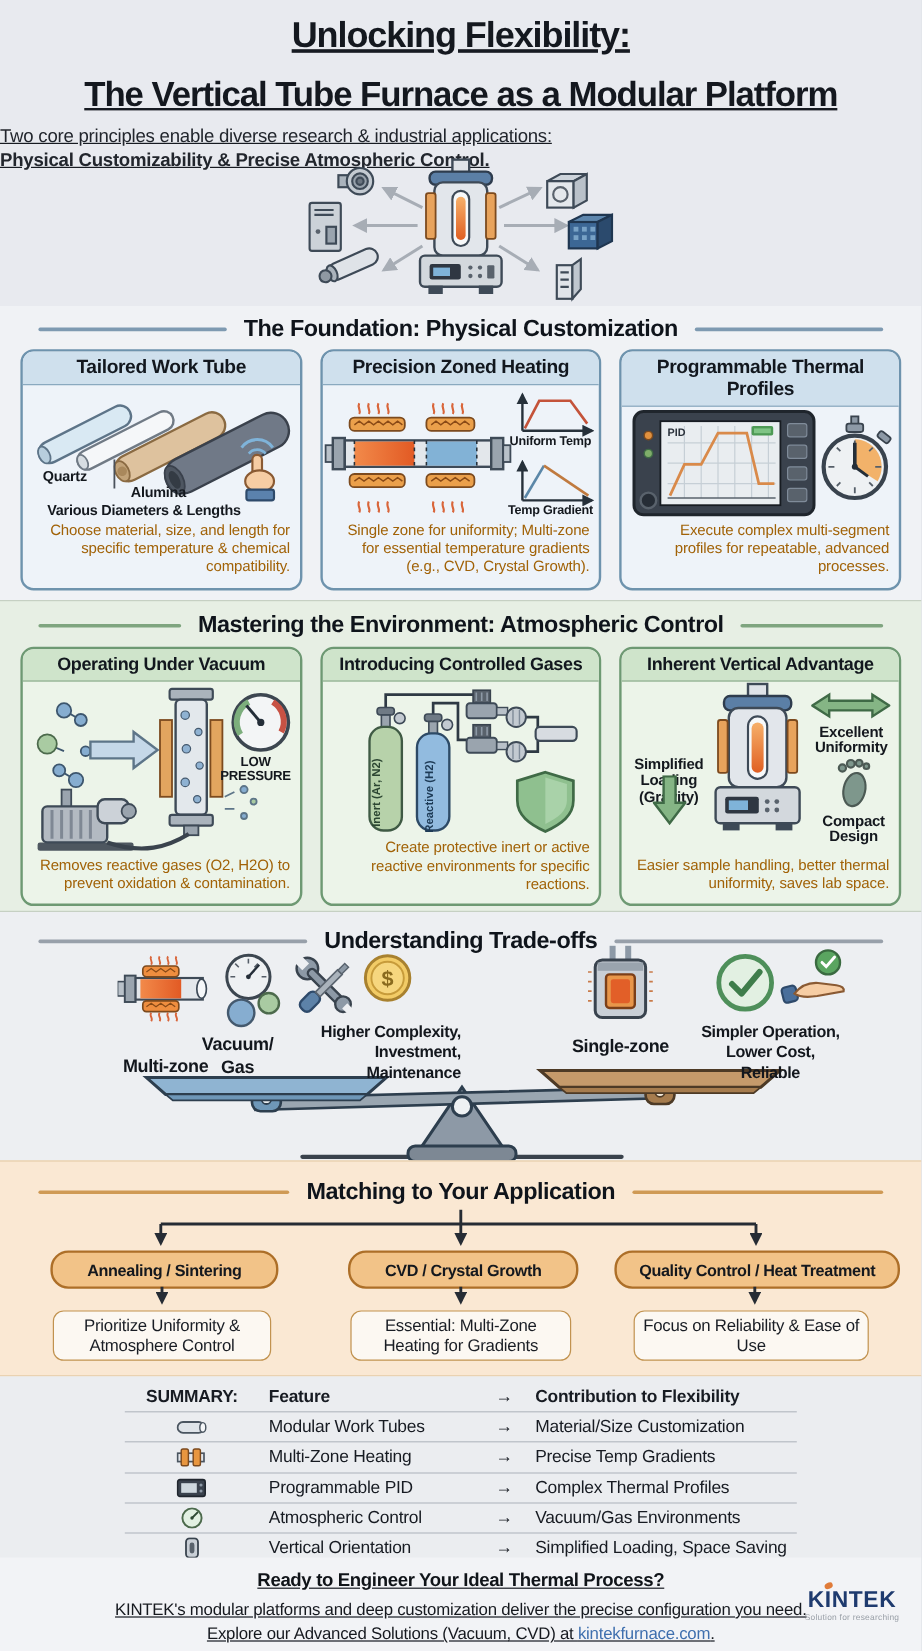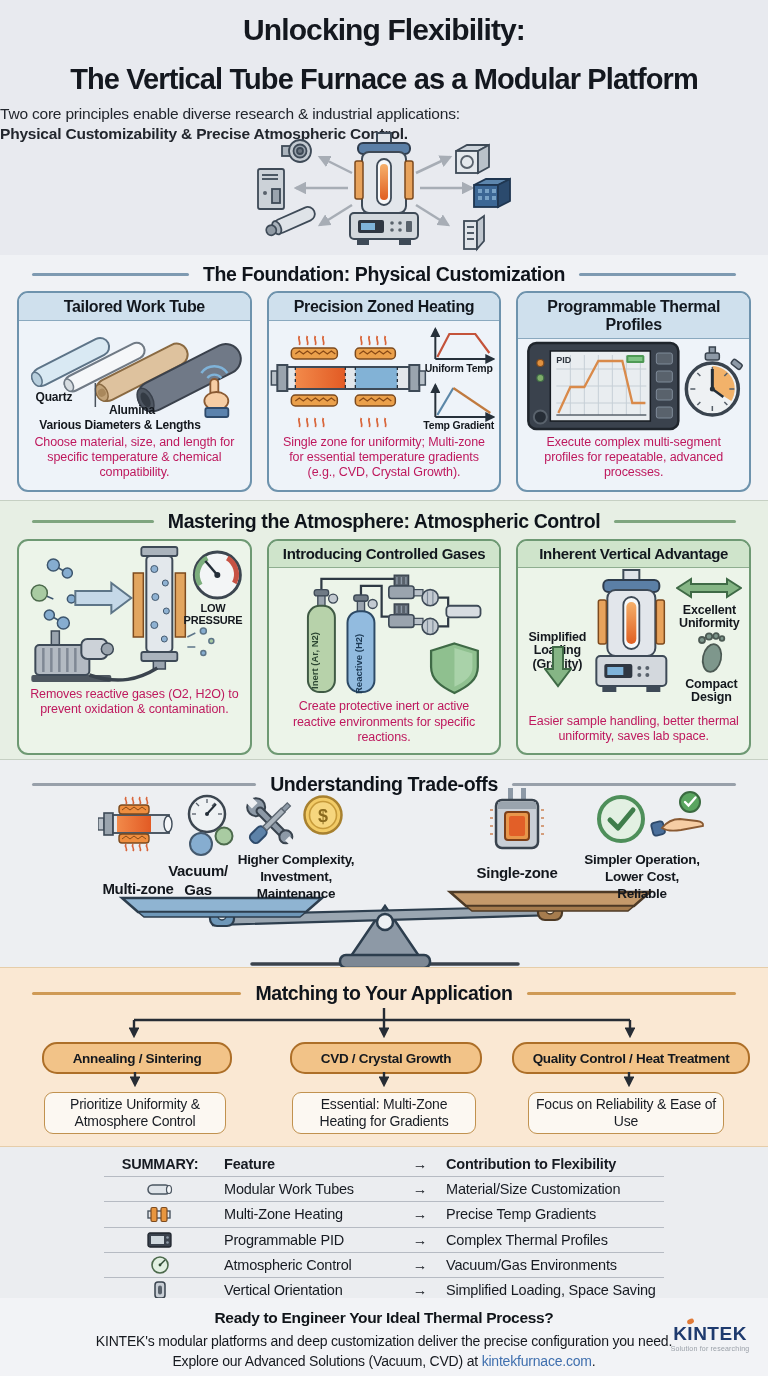--- a/index.html
+++ b/index.html
@@ -1,18 +1,18 @@
 <!DOCTYPE html>
 <html><head>
 <meta charset="utf-8">
 <style>
   html,body{margin:0;padding:0;background:#d9dce2;}
   .page{position:relative;width:768px;height:1376px;margin:0 auto;overflow:hidden;
         font-family:"Liberation Sans",sans-serif;color:#171b22;background:#eef0f4;}
-  section{position:absolute;left:0;width:768px;box-sizing:border-box;}
+  section{position:absolute;left:0;width:768px;box-sizing:border-box;text-decoration:underline;}
   .sec-top{top:0;height:255px;background:#e8eaef;}
   .sec-foundation{top:255px;height:245px;background:#f0f2f5;}
   .sec-atmosphere{top:500px;height:260px;background:#e7efe4;border-top:1px solid #c6d0c3;border-bottom:1px solid #c6d0c3;}
   .sec-tradeoffs{top:760px;height:207px;background:#edeff2;}
   .sec-matching{top:967px;height:180px;background:#fae8d3;border-top:1px solid #e6cda9;border-bottom:1px solid #e6cda9;}
   .sec-summary{top:1147px;height:151px;background:#ebedf0;}
   .sec-footer{top:1298px;height:78px;background:#f2f3f6;}
 
   .title{text-align:center;font-weight:bold;letter-spacing:-0.9px;color:#14181f;}
   .l1{font-size:30px;padding-top:13px;}
@@ -35,21 +35,21 @@
   .card{flex:1;display:flex;flex-direction:column;border-radius:11px;overflow:hidden;}
   .card.blue{border:2px solid #6e93ad;background:#eef3f9;}
   .card.green{border:2px solid #6e9973;background:#ecf4e9;}
   .card-title{text-align:center;font-weight:bold;font-size:16px;letter-spacing:-0.3px;padding:5px 6px 4px;line-height:1.12;color:#12171e;}
   .blue .card-title{background:#cfe0ed;border-bottom:1.5px solid #8aa9bf;}
   .green .card-title{background:#cfe4cb;border-bottom:1.5px solid #8fae90;font-size:15px;}
   .card-art{position:relative;}
   .sec-foundation .card-art{height:112px;}
   .sec-atmosphere .card-art{height:144px;}
   .card-art svg.art{position:absolute;left:0;top:0;width:100%;height:100%;}
-  .card-desc{flex:1;text-align:center;font-size:12.5px;line-height:1.22;padding:2px 8px 8px;letter-spacing:-0.1px;color:#be185d;}
+  .card-desc{flex:1;text-align:right;font-size:12.5px;line-height:1.22;padding:2px 8px 8px;letter-spacing:-0.1px;color:#a16207;}
   .lbl{position:absolute;font-weight:bold;line-height:1.08;letter-spacing:-0.2px;color:#14181e;text-align:center;}
   .pre{white-space:pre-line;}
   .cyl-lbl{position:absolute;font-weight:bold;font-size:9.5px;writing-mode:vertical-rl;transform:rotate(180deg);
            display:flex;align-items:center;justify-content:center;letter-spacing:0;}
 
   .to-icon{position:absolute;}
   .to-lbl{position:absolute;font-weight:bold;text-align:center;letter-spacing:-0.3px;line-height:1.25;color:#13171d;}
   .scale-svg{position:absolute;left:0;top:0;width:768px;height:207px;}
 
   .connector{position:absolute;left:0;top:40px;width:768px;height:34px;}
@@ -359,26 +359,27 @@
           </svg>
         </div>
         <div class="card-desc">Execute complex multi-segment profiles for repeatable, advanced processes.</div>
       </div>
     </div>
   </section>
 
   <section class="sec-atmosphere">
     <div class="sec-head">
       <div class="hline"></div>
-      <div class="htxt">Mastering the Atmosphere: Atmospheric Control</div>
+      <div class="htxt">Mastering the Environment: Atmospheric Control</div>
       <div class="hline"></div>
     </div>
     <div class="cards">
 
       <div class="card green">
+        <div class="card-title">Operating Under Vacuum</div>
         <div class="card-art">
           <svg class="art" viewBox="0 0 230 144">
             <g stroke="#3d566e" stroke-width="1.5">
               <line x1="34" y1="24" x2="48" y2="32"></line>
                 <line x1="30" y1="74" x2="44" y2="82"></line>
                 <line x1="20" y1="52" x2="34" y2="58"></line>
               <circle cx="20" cy="52" r="8" fill="#a9cba2" stroke="#4c6a4c"></circle>
               <circle cx="34" cy="24" r="6" fill="#86add0"></circle>
                 <circle cx="48" cy="32" r="5" fill="#86add0"></circle>
               <circle cx="30" cy="74" r="5" fill="#86add0"></circle>
@@ -637,21 +638,21 @@
         <rect x="4" y="22.5" width="18" height="11" rx="4.5" fill="#5d82a8" stroke="#2e4a6b" stroke-width="2"></rect>
         <rect x="22" y="25.5" width="26" height="5.5" fill="#aab3bc" stroke="#5a646f" stroke-width="1.4"></rect>
         <rect x="48" y="26" width="8" height="4.5" fill="#8d99a6" stroke="#5a646f" stroke-width="1.2"></rect>
       </g>
     </svg>
     <svg class="to-icon" style="left:302px;top:34px;" width="42" height="42" viewBox="0 0 42 42">
       <circle cx="21" cy="21" r="18.5" fill="#f2cb66" stroke="#a8812f" stroke-width="2.5"></circle>
       <circle cx="21" cy="21" r="13.5" fill="#f6d67e" stroke="#c79b3a" stroke-width="1.6"></circle>
       <text x="21" y="28" text-anchor="middle" font-size="18" font-weight="bold" fill="#8a6a1e">$</text>
     </svg>
-    <div class="to-lbl pre" style="left:208px;top:92px;width:176px;font-size:13.5px;">Higher Complexity,
+    <div class="to-lbl pre" style="left:208px;top:92px;width:176px;font-size:13.5px;text-align:right;">Higher Complexity,
 Investment,
 Maintenance</div>
 
     <svg class="to-icon" style="left:488px;top:28px;" width="58" height="66" viewBox="0 0 58 66">
       <rect x="20" y="0" width="5" height="12" fill="#8d99a6"></rect>
         <rect x="33" y="0" width="5" height="12" fill="#8d99a6"></rect>
       <rect x="8" y="12" width="42" height="48" rx="6" fill="#c9cfd6" stroke="#39434e" stroke-width="2.5"></rect>
       <rect x="10" y="14" width="38" height="7" fill="#9aa4ae"></rect>
       <rect x="17" y="24" width="24" height="28" rx="3" fill="#e8964a" stroke="#7c3f18" stroke-width="2"></rect>
       <rect x="21" y="28" width="16" height="20" rx="2" fill="#e25f28"></rect>

